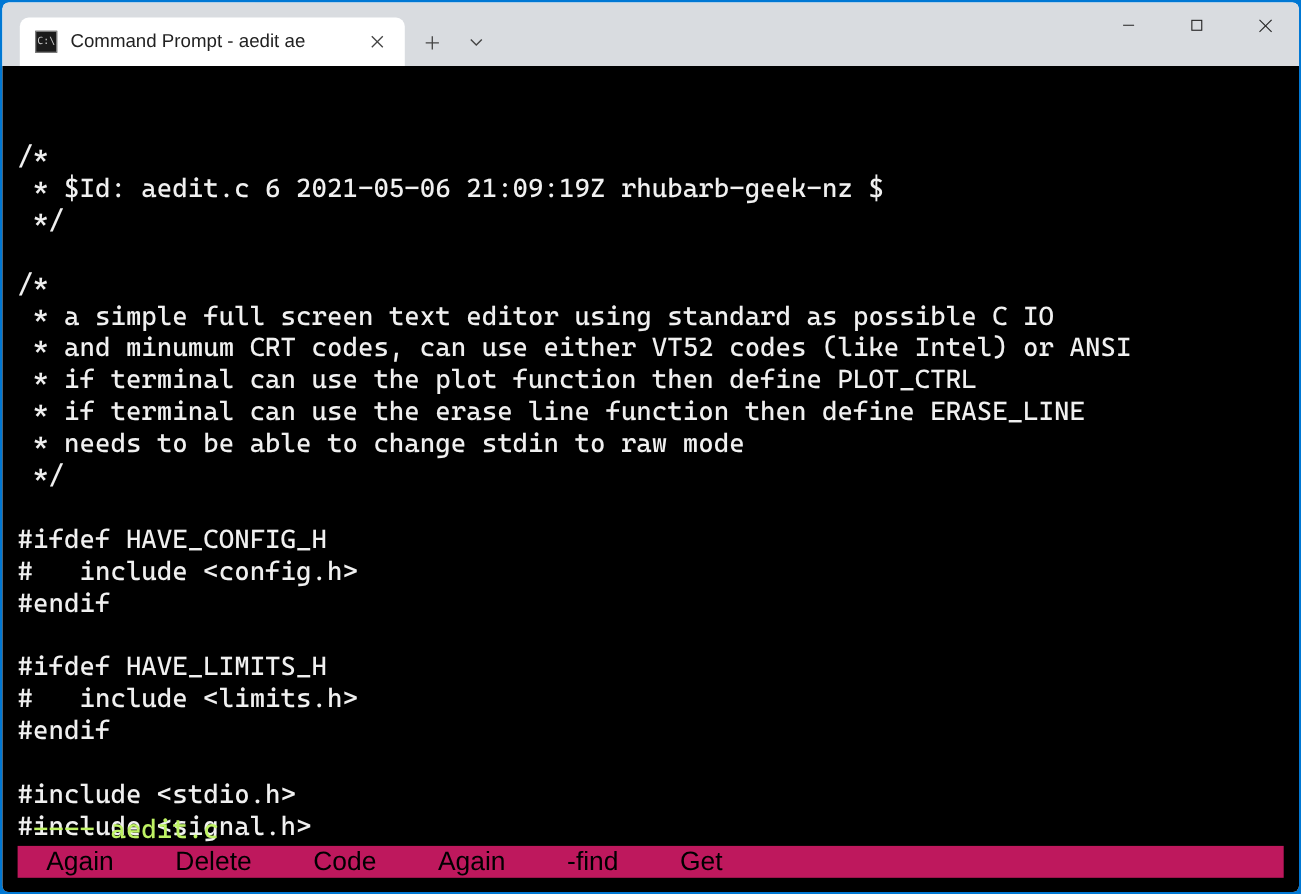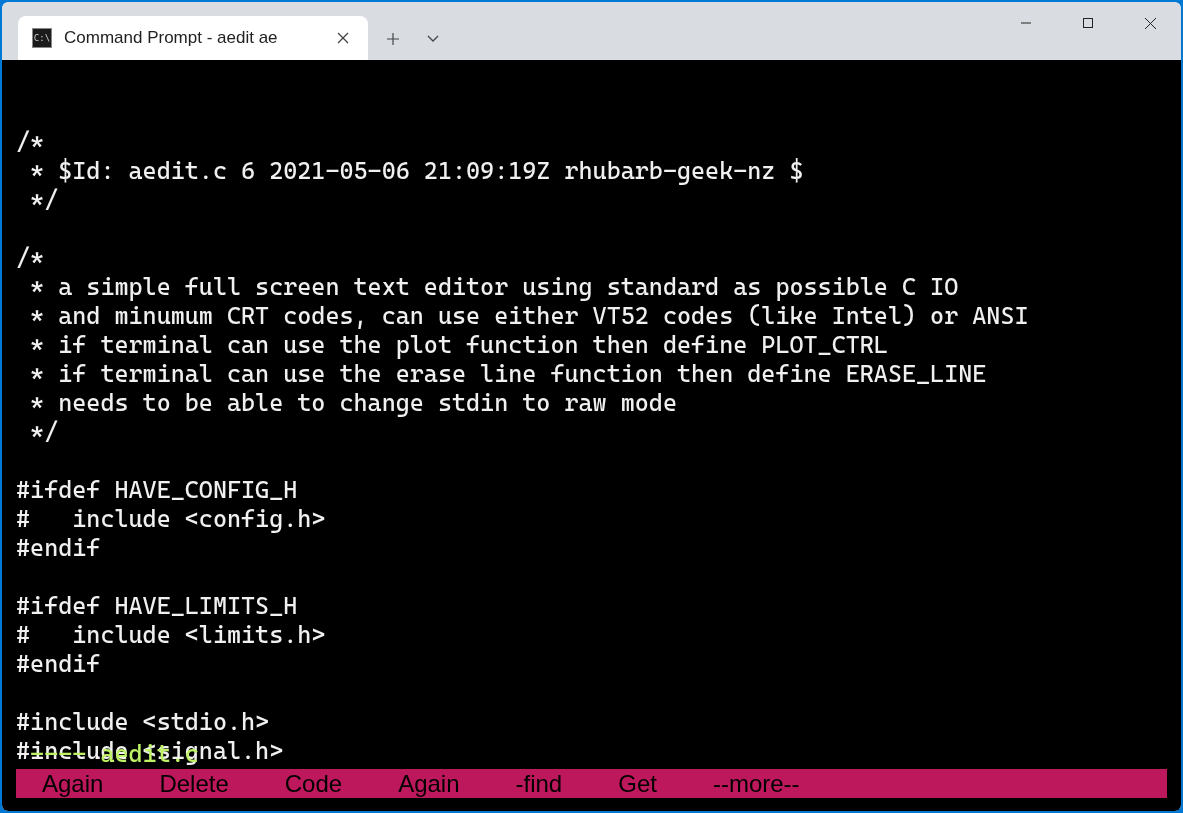--- a/index.html
+++ b/index.html
@@ -196,16 +196,15 @@
   <div class="terminal">
     <div id="term-lines"><div class="term-line">/*</div><div class="term-line"> * $Id: aedit.c 6 2021-05-06 21:09:19Z rhubarb-geek-nz $</div><div class="term-line"> */</div><div class="term-line"></div><div class="term-line">/*</div><div class="term-line"> * a simple full screen text editor using standard as possible C IO</div><div class="term-line"> * and minumum CRT codes, can use either VT52 codes (like Intel) or ANSI</div><div class="term-line"> * if terminal can use the plot function then define PLOT_CTRL</div><div class="term-line"> * if terminal can use the erase line function then define ERASE_LINE</div><div class="term-line"> * needs to be able to change stdin to raw mode</div><div class="term-line"> */</div><div class="term-line"></div><div class="term-line">#ifdef HAVE_CONFIG_H</div><div class="term-line">#   include &lt;config.h&gt;</div><div class="term-line">#endif</div><div class="term-line"></div><div class="term-line">#ifdef HAVE_LIMITS_H</div><div class="term-line">#   include &lt;limits.h&gt;</div><div class="term-line">#endif</div><div class="term-line"></div><div class="term-line">#include &lt;stdio.h&gt;</div><div class="term-line">#include &lt;signal.h&gt;</div><div class="term-line">#include &lt;stdlib.h&gt;</div></div>
     <div class="status-line"> ---- aedit.c</div>
     <div class="menu-bar">
       <span class="menu-item first">Again</span>
       <span class="menu-item">Delete</span>
       <span class="menu-item">Code</span>
       <span class="menu-item">Again</span>
       <span class="menu-item">-find</span>
       <span class="menu-item">Get</span>
-      <span class="menu-item">--more--</span>
     </div>
   </div>
 </div>
 
 </body></html>

